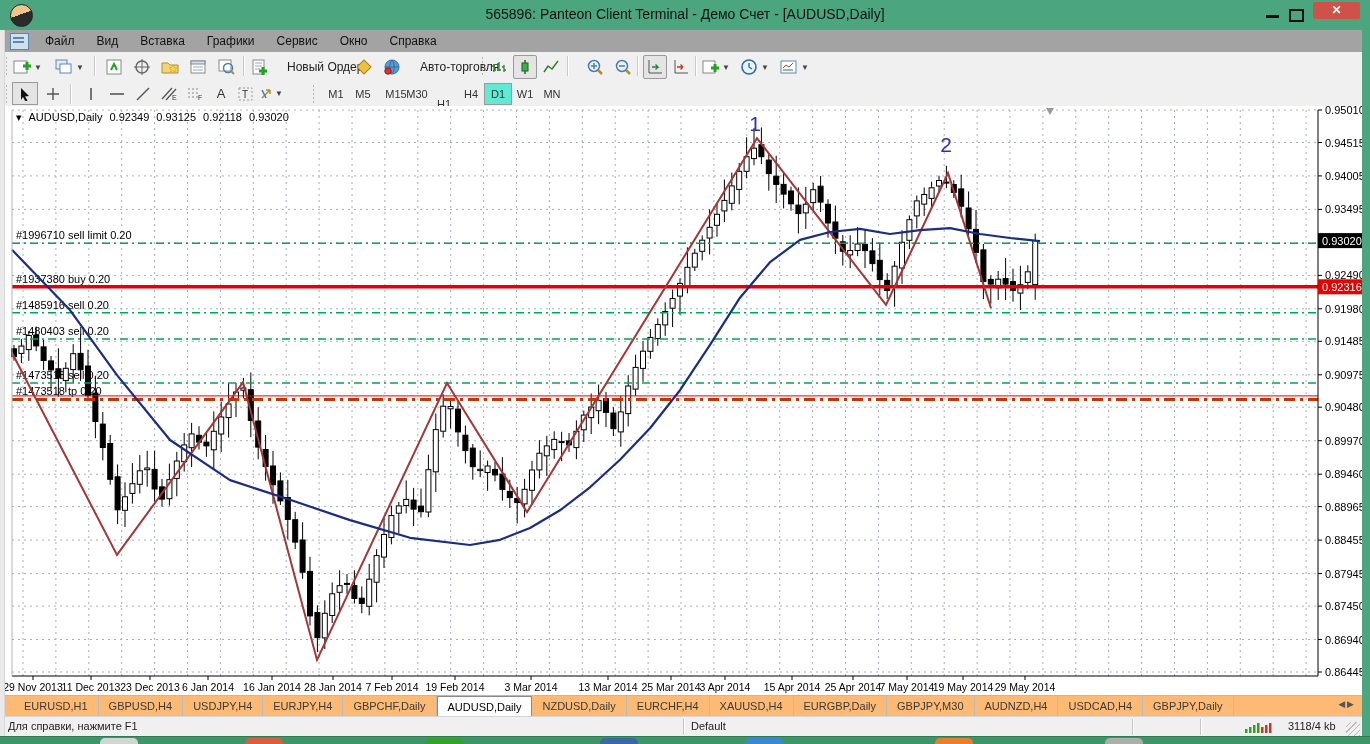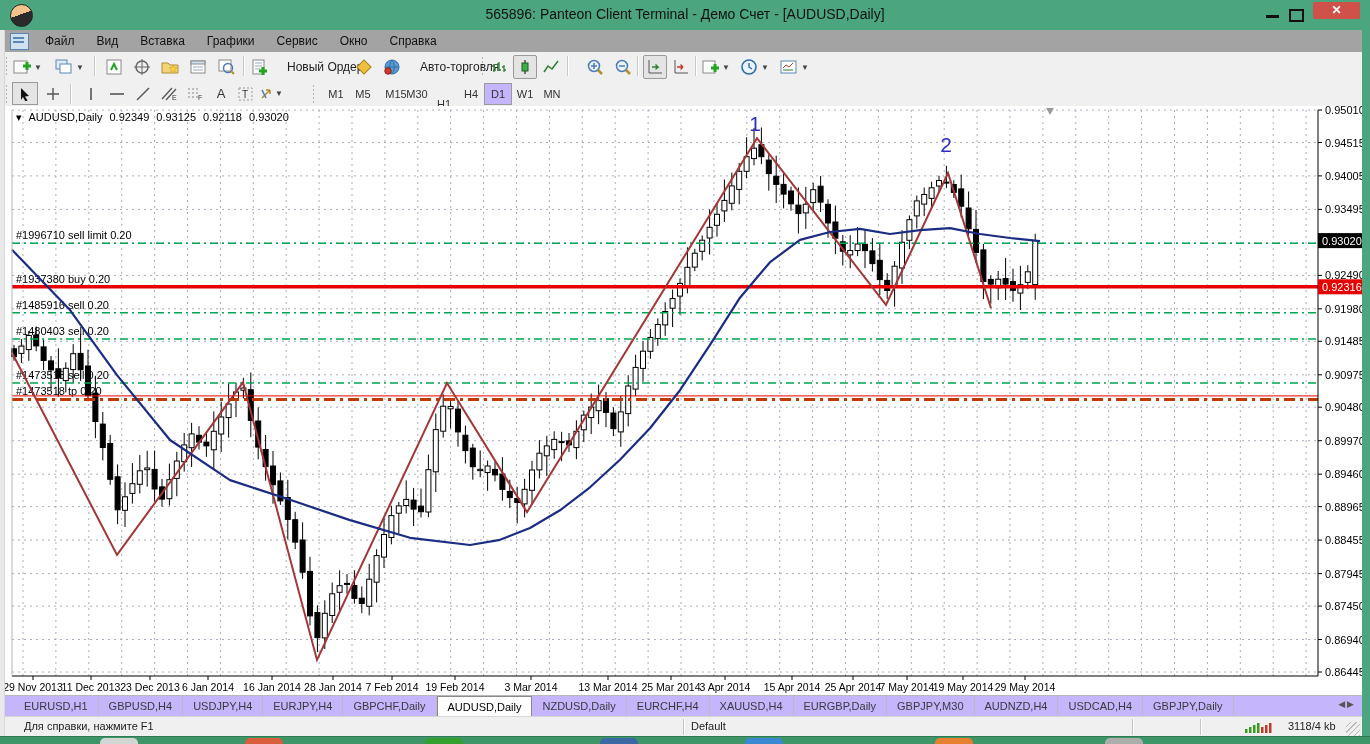--- a/index.html
+++ b/index.html
@@ -27,32 +27,32 @@
   #toolbar1{left:0;top:52px;width:1370px;height:28px;background:#f0f0f0;border-bottom:1px solid #e0e0e0;}
   #toolbar2{left:0;top:80px;width:1370px;height:26px;background:#f0f0f0;border-bottom:1px solid #cfcfcf;}
   .grip{top:4px;width:3px;height:20px;background-image:radial-gradient(#b5b5b5 40%,transparent 41%);background-size:3px 4px;}
   .tbtn{top:3px;height:22px;min-width:22px;display:flex;align-items:center;justify-content:center;
         font-size:12px;color:#222;border:1px solid transparent;border-radius:2px;}
   .tbtn.pressed{background:#e4e4e4;border:1px solid #9a9a9a;}
   .tbtn .lbl{margin-left:19px;white-space:nowrap;}
   .drop{font-size:8px;color:#444;margin-left:3px;}
   .sep{top:4px;width:1px;height:20px;background:#c9c9c9;box-shadow:1px 0 0 #fff;}
   .tfbtn{top:3px;height:20px;width:26px;text-align:center;line-height:20px;font-size:11px;color:#333;border:1px solid transparent;}
-  .tfbtn.active{background:#c4b5fd;border:1px solid #9a9a9a;}
+  .tfbtn.active{background:#5eead4;border:1px solid #9a9a9a;}
   .tool{top:2px;height:21px;width:24px;display:flex;align-items:center;justify-content:center;font-size:13px;color:#333;border:1px solid transparent;}
   .tool.pressed{background:#e4e4e4;border:1px solid #9a9a9a;}
   #searchbox{left:1165px;top:57px;width:168px;height:18px;background:#fff;border:1px solid #a8a8a8;}
   #search-glass{right:4px;top:2px;width:12px;height:12px;}
   #community{left:1339px;top:56px;width:22px;height:20px;background:#5a7fc0;border-radius:3px;color:#fff;
              font-size:11px;text-align:center;line-height:19px;}
   
   svg text{font-family:"Liberation Sans",sans-serif;}
   #ohlc-header{left:16px;top:111px;font-size:11px;color:#000;display:flex;gap:7px;}
   
-  #tabbar{left:0;top:695px;width:1362px;height:21px;background:#c4b5fd;border-top:1px solid #b9b9b9;display:flex;align-items:stretch;padding-left:14px;box-sizing:border-box;}
+  #tabbar{left:0;top:695px;width:1362px;height:21px;background:#fdba74;border-top:1px solid #b9b9b9;display:flex;align-items:stretch;padding-left:14px;box-sizing:border-box;}
   .tab{font-size:11px;color:#3a3a3a;padding:4px 10px 0 10px;border-right:1px solid #bbb;white-space:nowrap;}
   .tab.active{background:#fff;border:1px solid #8a8a8a;border-bottom:none;color:#000;margin-top:0px;padding-top:4px;}
   #tabscroll{margin-left:auto;display:flex;gap:2px;padding:3px 8px 0 0;font-size:9px;color:#555;}
   
   #statusbar{left:0;top:716px;width:1362px;height:20px;background:#f0f0f0;border-top:1px solid #d5d5d5;font-size:11px;color:#222;}
   .st-sep{top:2px;width:1px;height:16px;background:#c5c5c5;box-shadow:1px 0 0 #fff;}
   #grip-corner{left:1346px;top:722px;width:14px;height:14px;
     background:repeating-linear-gradient(135deg,transparent 0 3px,#b9b9b9 3px 4px);}
   
   #rightborder{left:1362px;top:0;width:8px;height:744px;background:#4ba57e;}
@@ -785,21 +785,21 @@
         <span class="tab">USDCAD,H4</span>
         <span class="tab">GBPJPY,Daily</span>
       </div>
     <div id="tabscroll">
       <span>◀</span>
       <span>▶</span>
     </div>
   </div>
 
   <div class="abs" id="statusbar">
-    <span class="abs" style="left:24px;top:3px">Для справки, нажмите F1</span>
+    <span class="abs" style="left:8px;top:3px">Для справки, нажмите F1</span>
     <div class="abs st-sep" style="left:683px"></div>
     <span class="abs" style="left:691px;top:3px">Default</span>
     <div class="abs st-sep" style="left:1132px"></div>
     <div class="abs st-sep" style="left:1200px"></div>
     <svg class="abs" style="left:1245px;top:4px" width="30" height="12">
       <rect x="0" y="8" width="2.5" height="4" fill="#3a9d23"></rect>
         <rect x="4" y="6" width="2.5" height="6" fill="#3a9d23"></rect>
       <rect x="8" y="4" width="2.5" height="8" fill="#3a9d23"></rect>
         <rect x="12" y="2" width="2.5" height="10" fill="#3a9d23"></rect>
       <rect x="16" y="6" width="2.5" height="6" fill="#c0392b"></rect>

